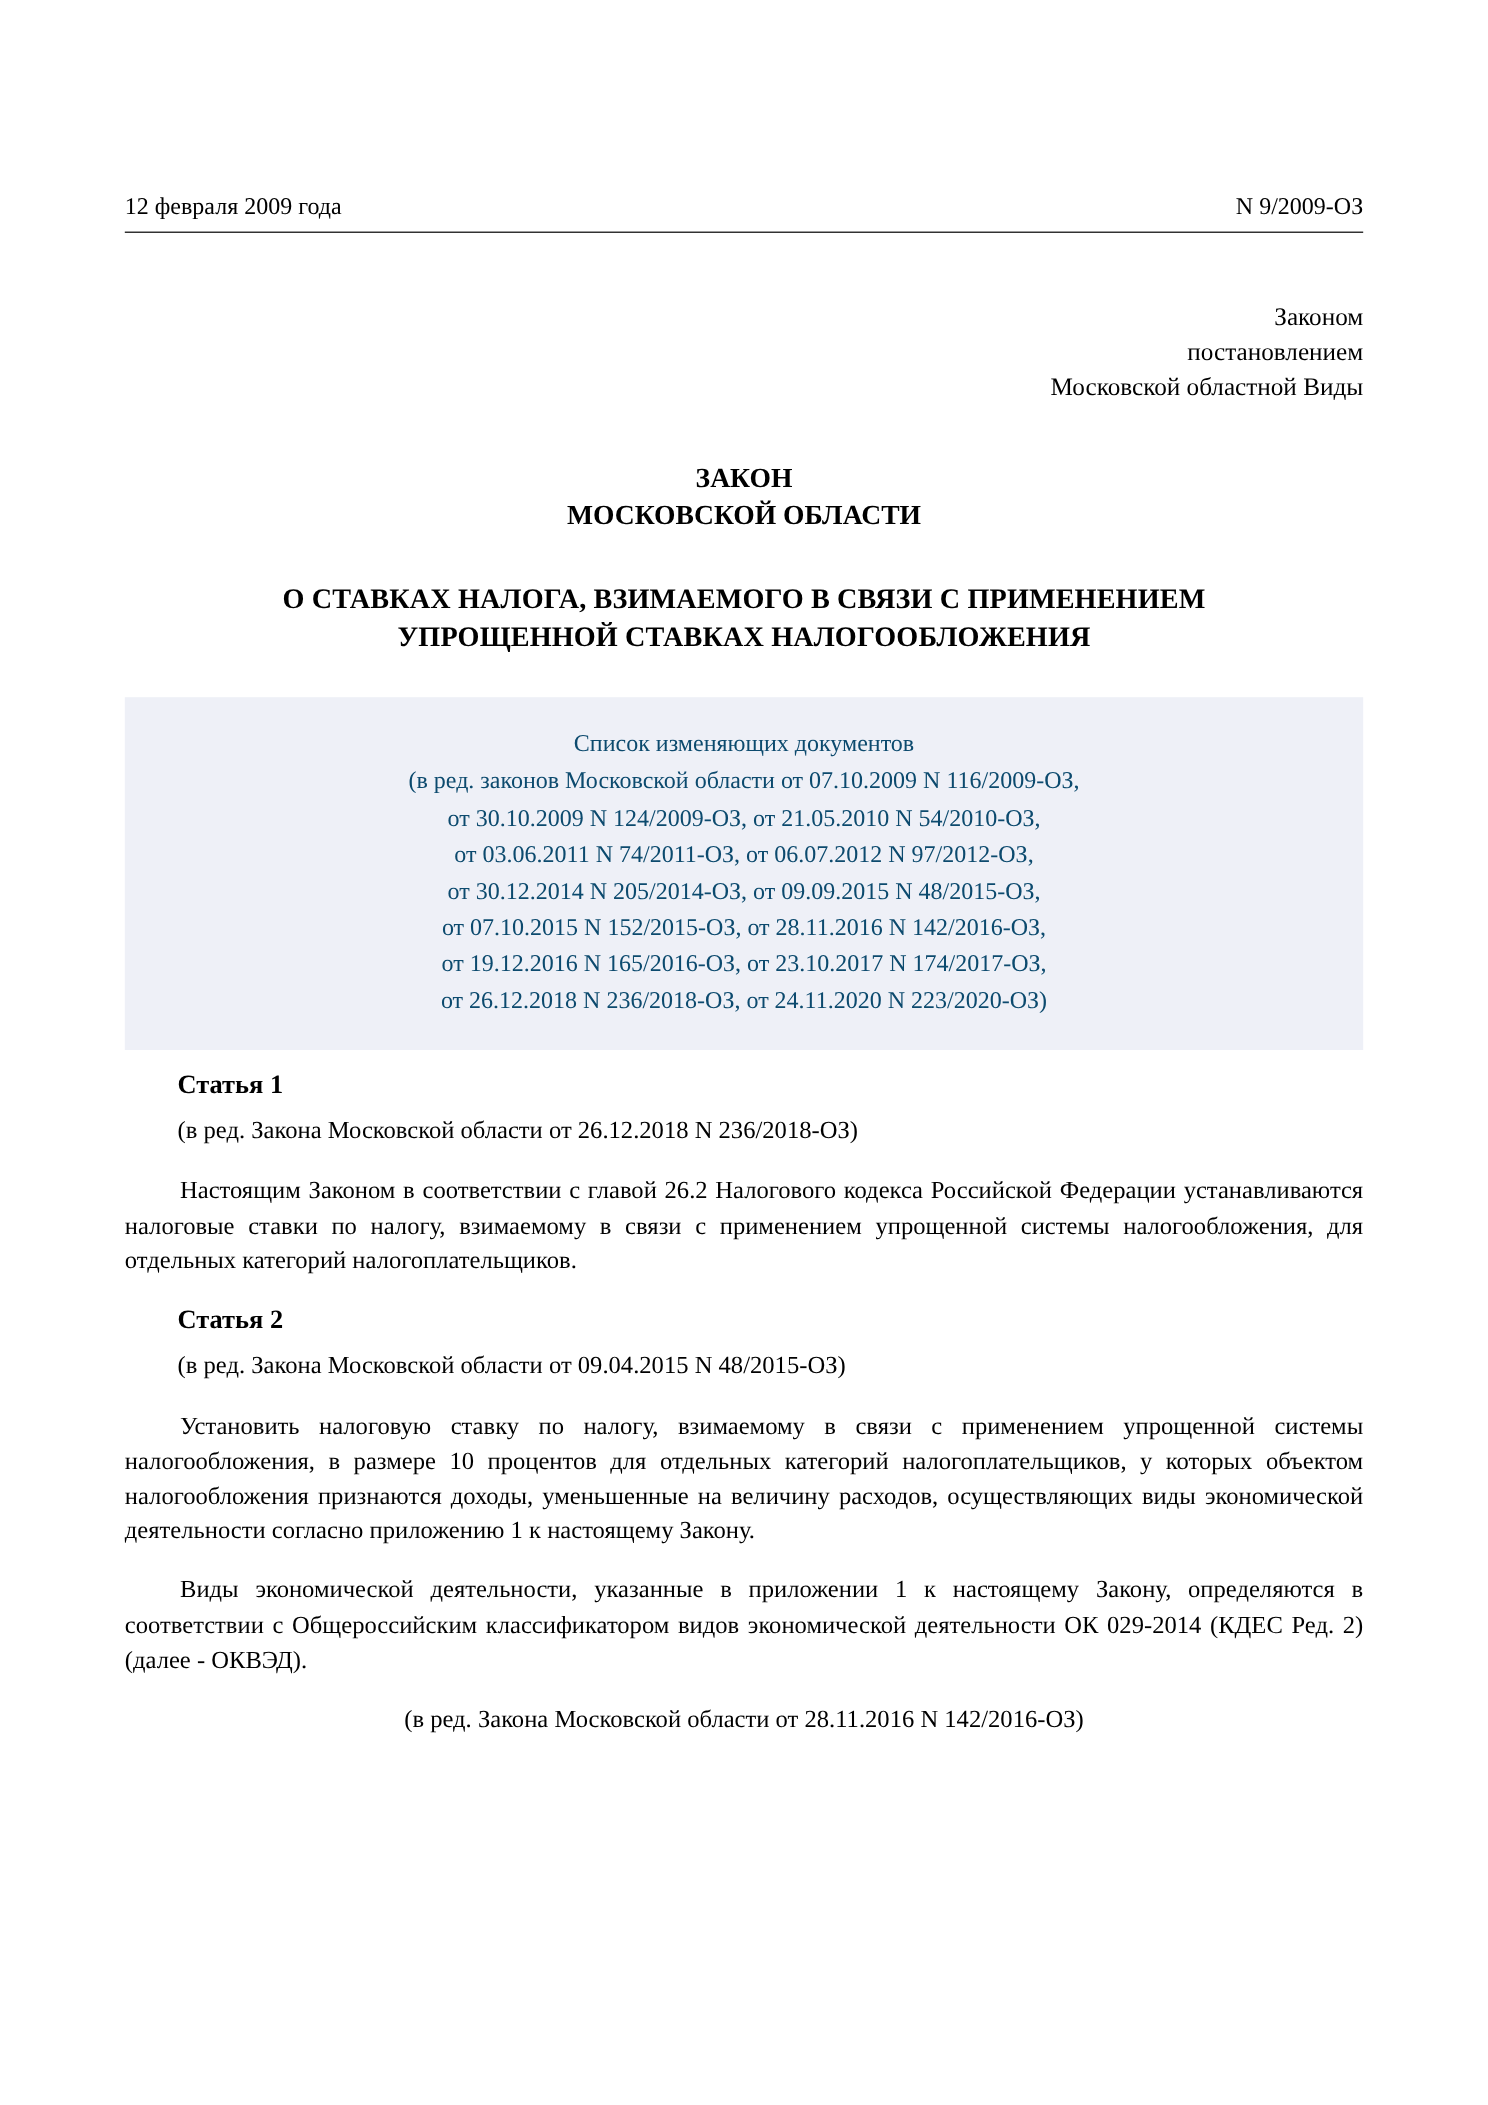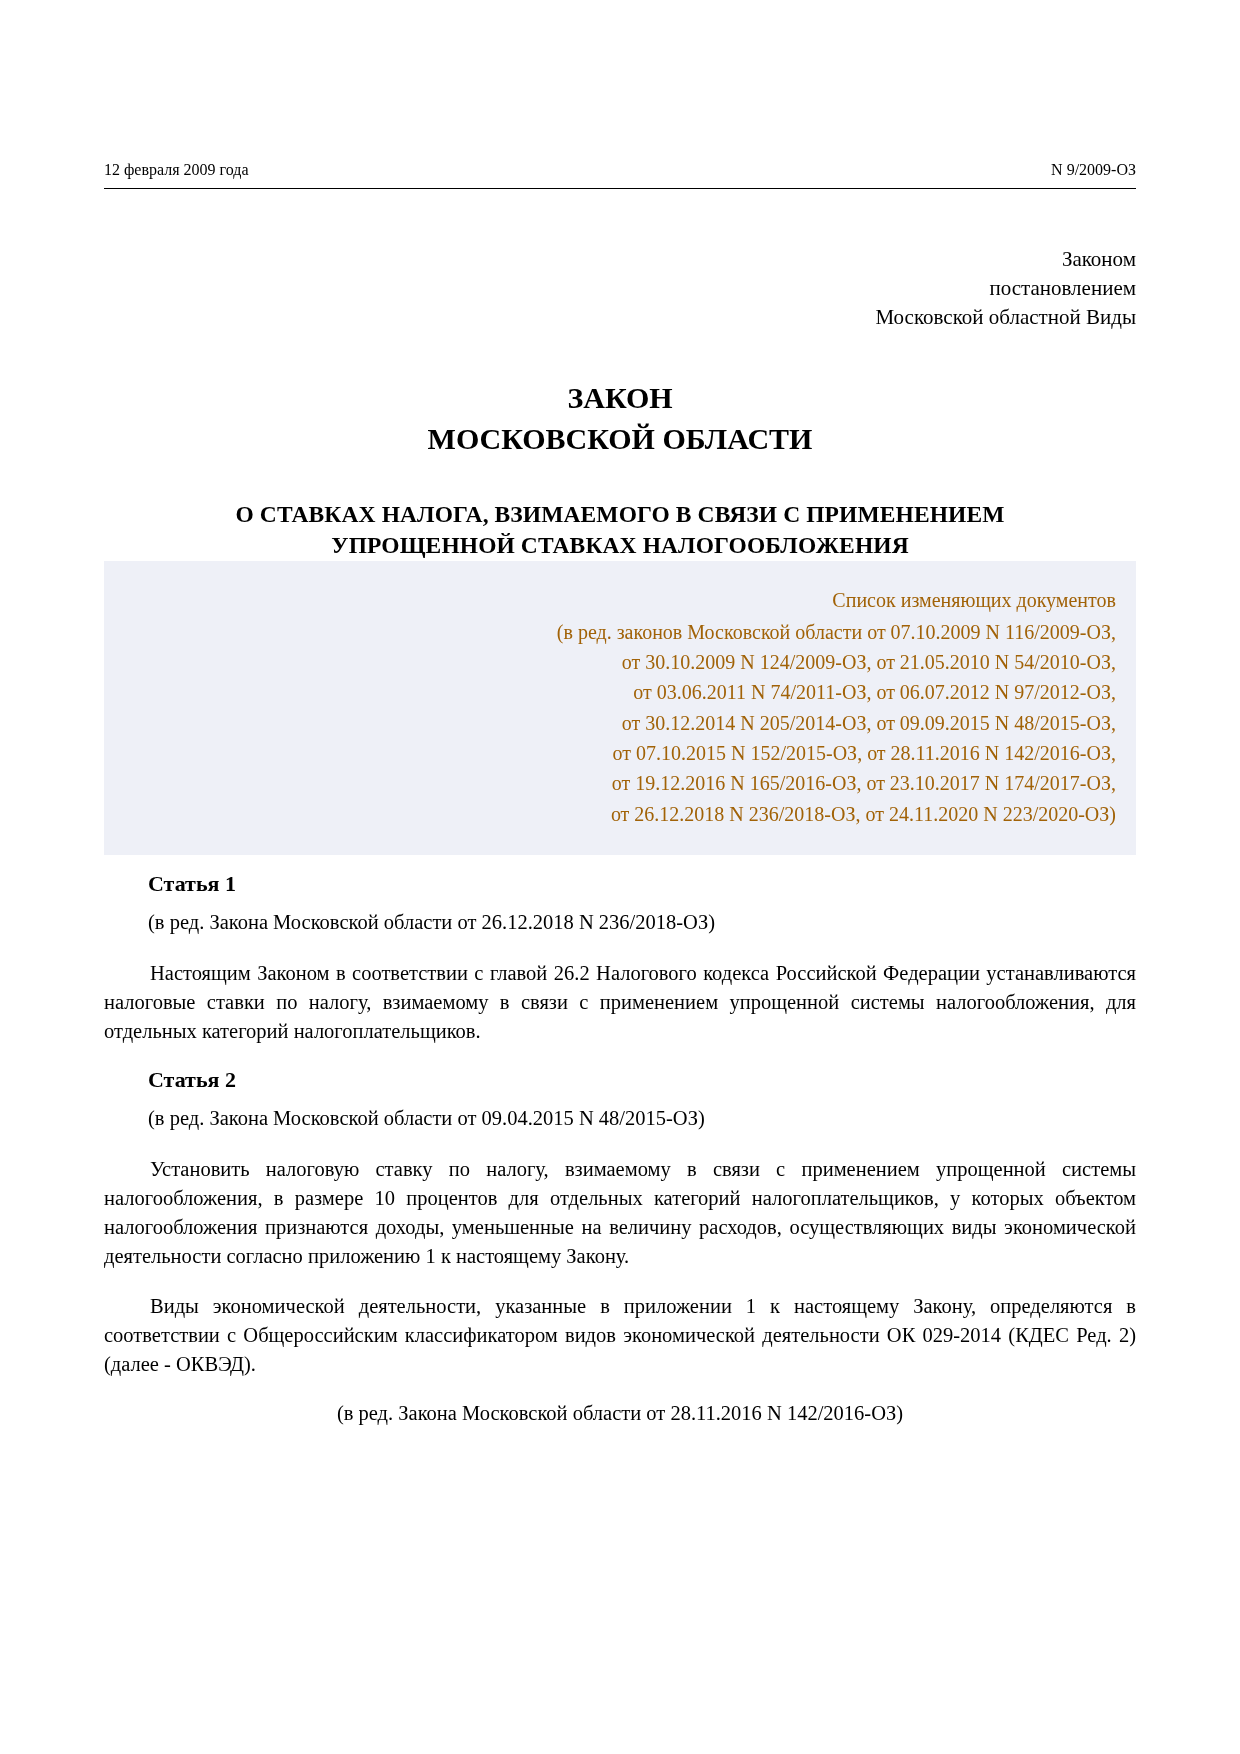--- a/index.html
+++ b/index.html
@@ -27,21 +27,21 @@
     left: 104px;
     top: 0;
     width: 1032px;
   }
 
   
   .doc-header {
     display: flex;
     justify-content: space-between;
     align-items: center;
-    font-size: 16px;
+    font-size: 20px;
     line-height: 1.2;
     padding-top: 160px;
     padding-bottom: 9px;
   }
   .doc-header .hdr-date { white-space: nowrap; }
   .doc-header .hdr-number { white-space: nowrap; }
   .header-rule {
     border: 0;
     border-top: 1.6px solid #000000;
     margin: 0 0 0 0;
@@ -55,37 +55,38 @@
     font-size: 21px;
     line-height: 1.38;
   }
   .adopted-block div { white-space: nowrap; }
 
   
   .law-kind {
     margin-top: 46px;
     text-align: center;
     font-weight: bold;
-    font-size: 30px;
+    font-size: 23px;
     line-height: 1.35;
   }
   .law-title {
     margin-top: 40px;
     text-align: center;
     font-weight: bold;
     font-size: 23.5px;
     line-height: 1.32;
     letter-spacing: 0.1px;
   }
 
   
   .amend-box {
+    margin-top: 34px;
     background: #eef0f7;
-    color: #a16207;
-    text-align: right;
+    color: #0c4a6e;
+    text-align: center;
     font-size: 20px;
     line-height: 1.52;
     padding: 24px 20px 26px 20px;
     box-sizing: border-box;
   }
   .amend-box .amend-caption { margin-bottom: 1px; }
   .amend-box .amend-line { white-space: nowrap; }
 
   
   .article { margin-top: 15px; }

